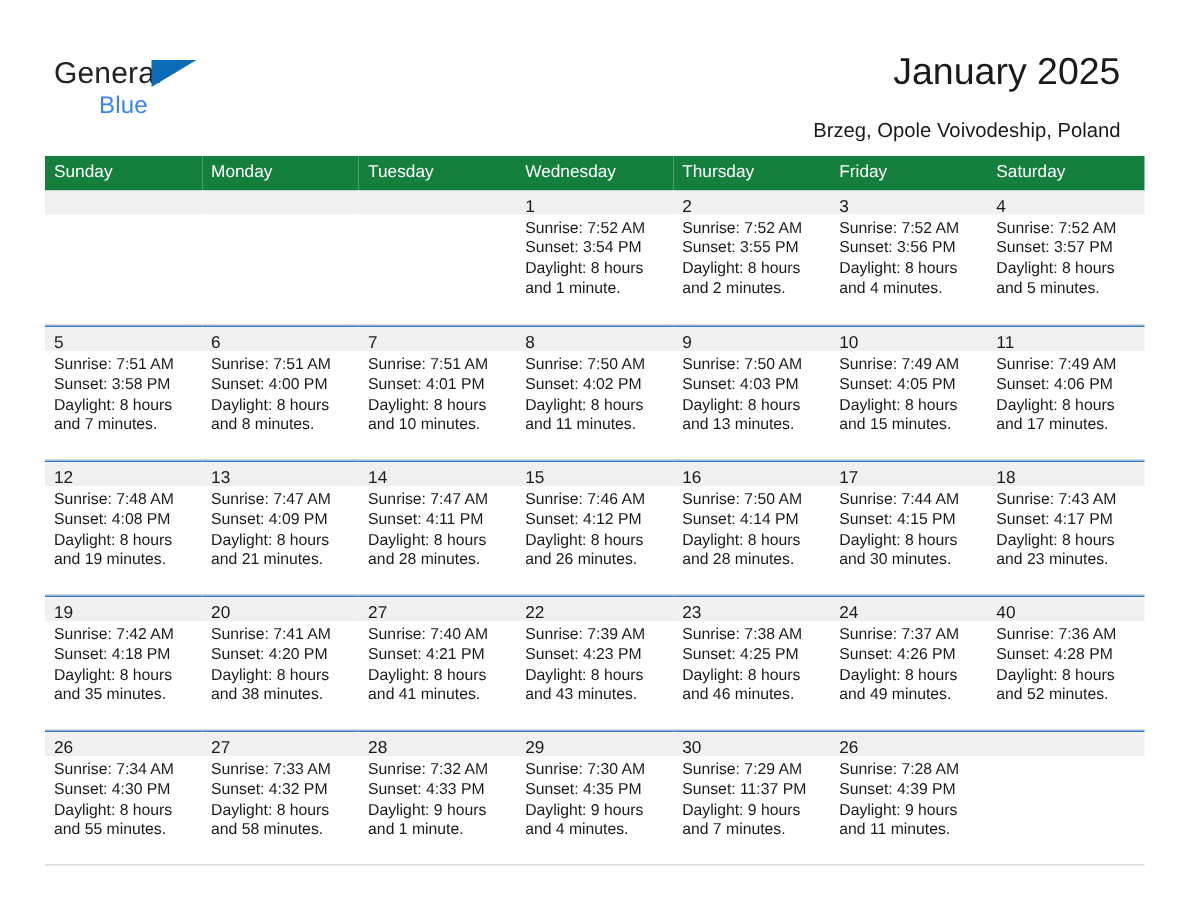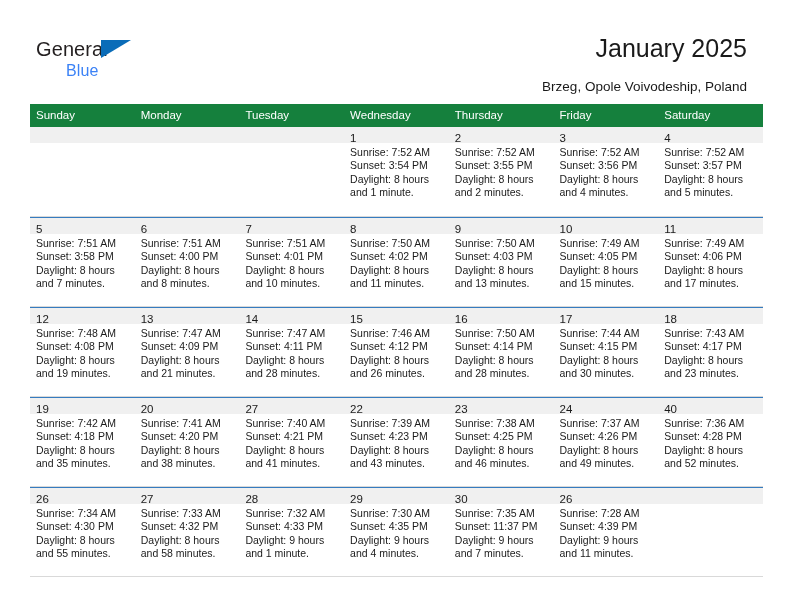--- a/index.html
+++ b/index.html
@@ -518,21 +518,21 @@
                 <div class="cell-line">Sunset: 4:35 PM</div>
                 <div class="cell-line">Daylight: 9 hours</div>
                 <div class="cell-line">and 4 minutes.</div>
               </div>
             </div>
           </td>
           <td>
             <div class="cell weekstart-sep">
               <div class="daynum-band"><span class="daynum">30</span></div>
               <div class="cell-body">
-                <div class="cell-line">Sunrise: 7:35 AM</div>
+                <div class="cell-line">Sunrise: 7:29 AM</div>
                 <div class="cell-line">Sunset: 11:37 PM</div>
                 <div class="cell-line">Daylight: 9 hours</div>
                 <div class="cell-line">and 7 minutes.</div>
               </div>
             </div>
           </td>
           <td>
             <div class="cell weekstart-sep">
               <div class="daynum-band"><span class="daynum">26</span></div>
               <div class="cell-body">

